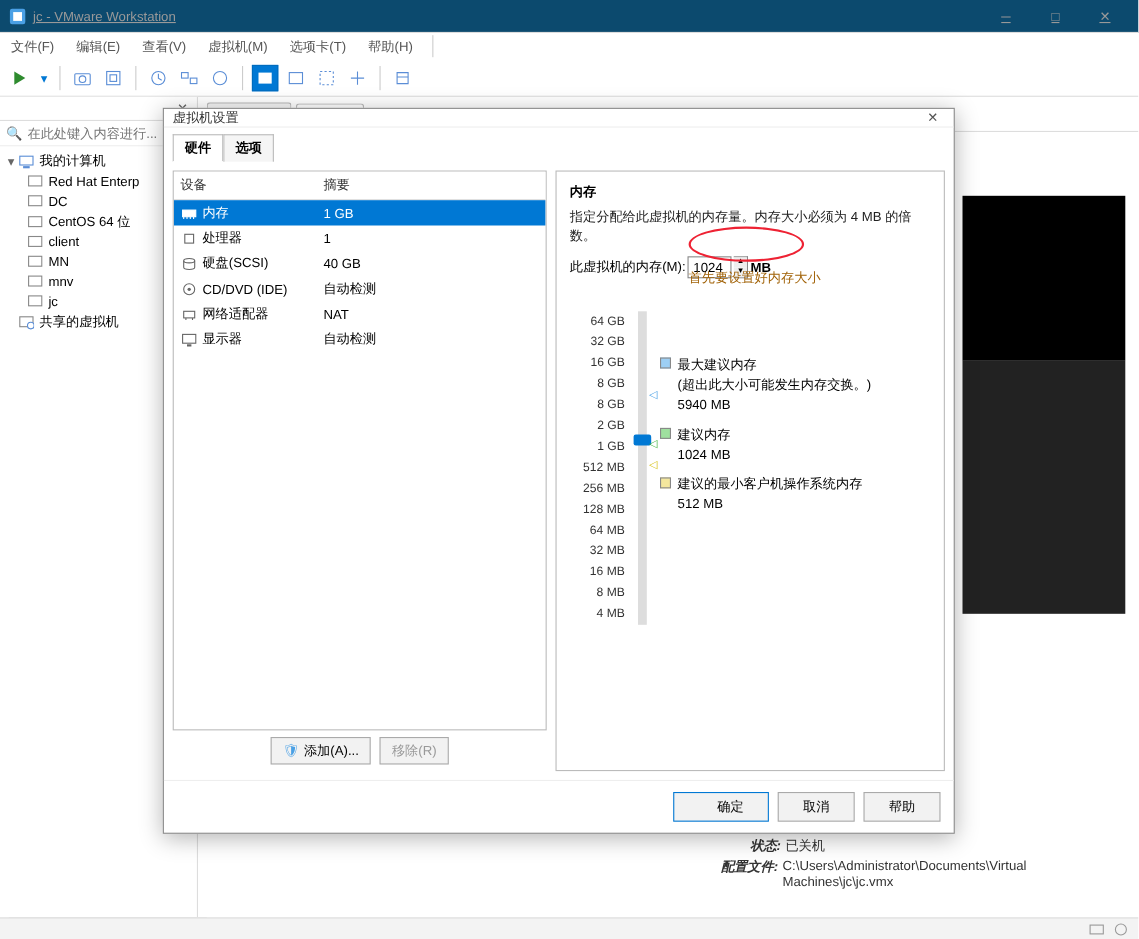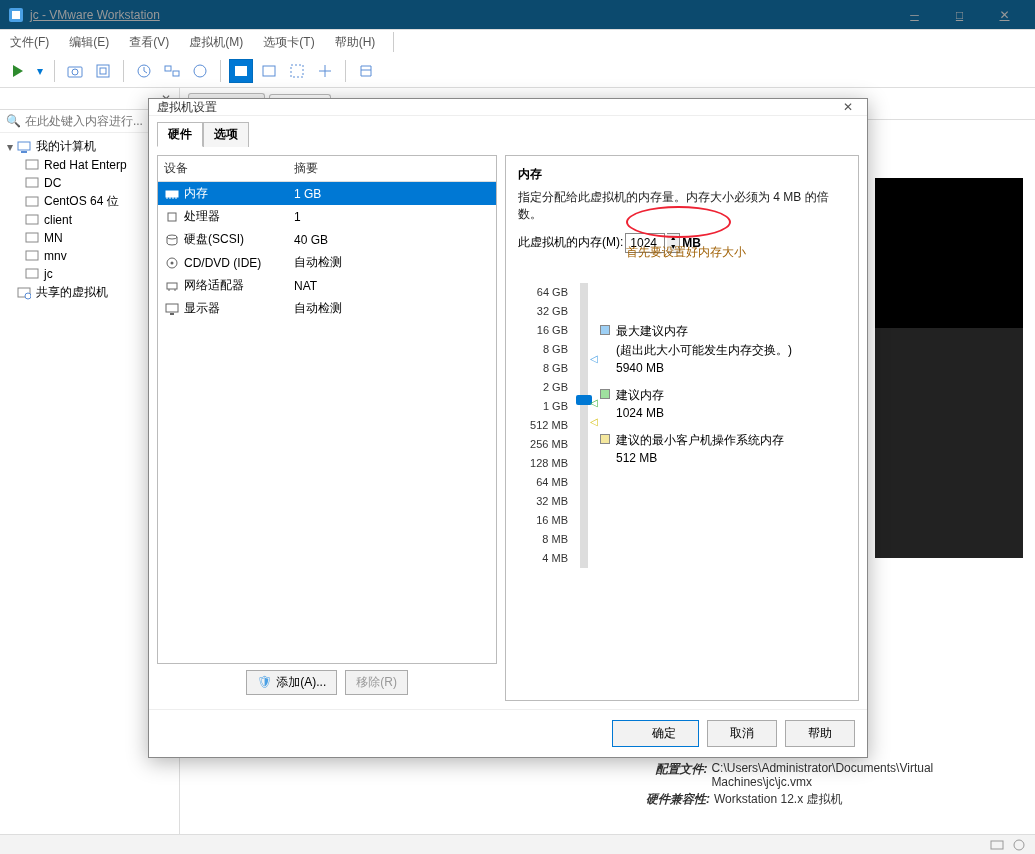--- a/index.html
+++ b/index.html
@@ -338,24 +338,20 @@
 
     <div class="summary">
       <div class="row">
           <span class="lbl">状态:</span>
           <span>已关机</span>
         </div>
       <div class="row">
           <span class="lbl">配置文件:</span>
           <span>C:\Users\Administrator\Documents\Virtual Machines\jc\jc.vmx</span>
         </div>
-      <div class="row">
-          <span class="lbl">硬件兼容性:</span>
-          <span>Workstation 12.x 虚拟机</span>
-        </div>
     </div>
   </div>
 </div>
 
 <div class="statusbar">
   <div class="sico">
       <svg width="14" height="14">
         <rect x="1" y="3" width="12" height="8" fill="none" stroke="#999"></rect>
       </svg>
     </div>

